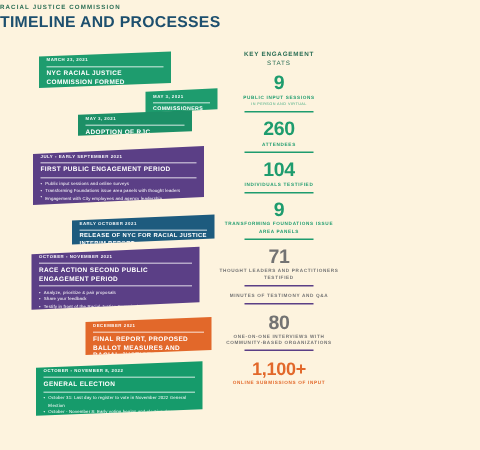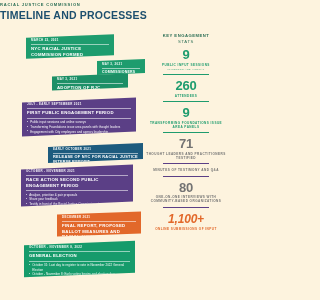--- a/index.html
+++ b/index.html
@@ -205,20 +205,25 @@
       <div class="note">IN PERSON AND VIRTUAL</div>
       <div class="divider"></div>
     </div>
 
     <div class="stat c-green">
       <div class="num n-md">260</div>
       <div class="lbl">ATTENDEES</div>
       <div class="divider"></div>
     </div>
 
+    <div class="stat c-green">
+      <div class="num n-md">104</div>
+      <div class="lbl">INDIVIDUALS TESTIFIED</div>
+      <div class="divider"></div>
+    </div>
 
     <div class="stat c-green">
       <div class="num n-lg">9</div>
       <div class="lbl">TRANSFORMING FOUNDATIONS ISSUE AREA PANELS</div>
       <div class="divider"></div>
     </div>
 
     <div class="stat c-purple">
       <div class="num n-md">71</div>
       <div class="lbl">THOUGHT LEADERS AND PRACTITIONERS TESTIFIED</div>
@@ -230,18 +235,18 @@
       <div class="divider"></div>
     </div>
 
     <div class="stat c-purple">
       <div class="num n-lg">80</div>
       <div class="lbl">ONE-ON-ONE INTERVIEWS WITH COMMUNITY-BASED ORGANIZATIONS</div>
       <div class="divider"></div>
     </div>
 
     <div class="stat c-orange" style="margin-top:6px;">
-      <div class="num n-md" style="font-size:12px;font-style:italic;">1,100+</div>
+      <div class="num n-md" style="font-size:12px;">1,100+</div>
       <div class="lbl">ONLINE SUBMISSIONS OF INPUT</div>
     </div>
   </div>
 
 </div>
 
 </body></html>

